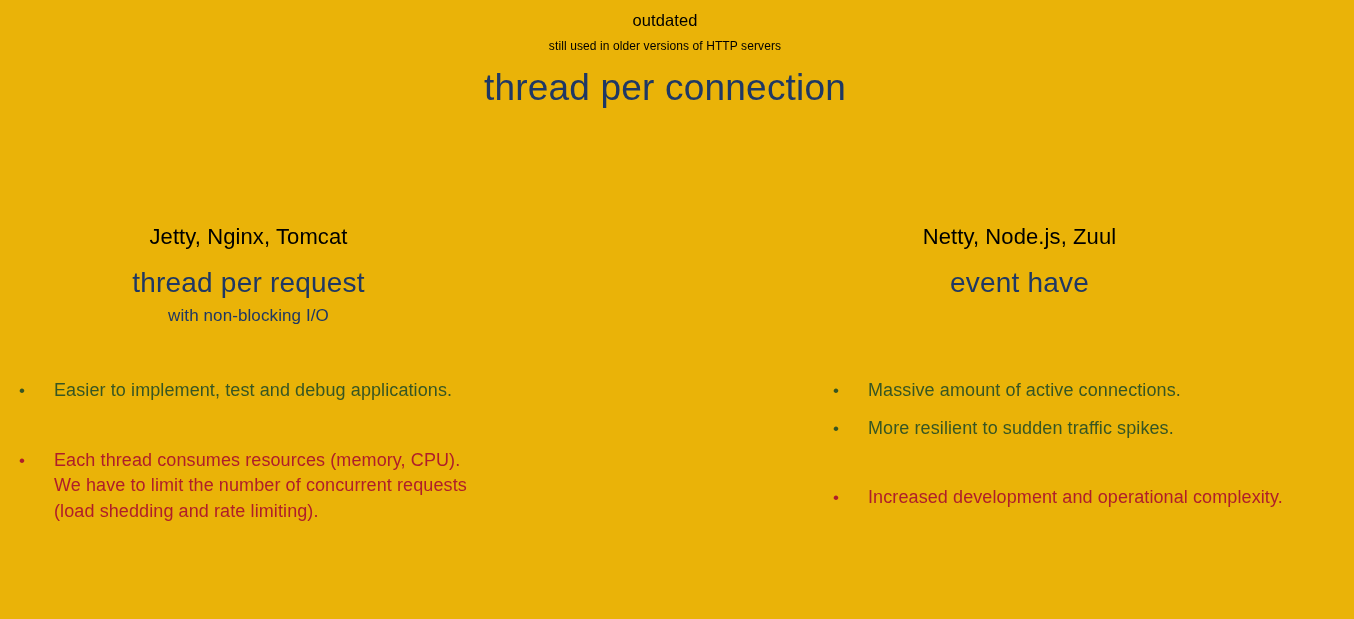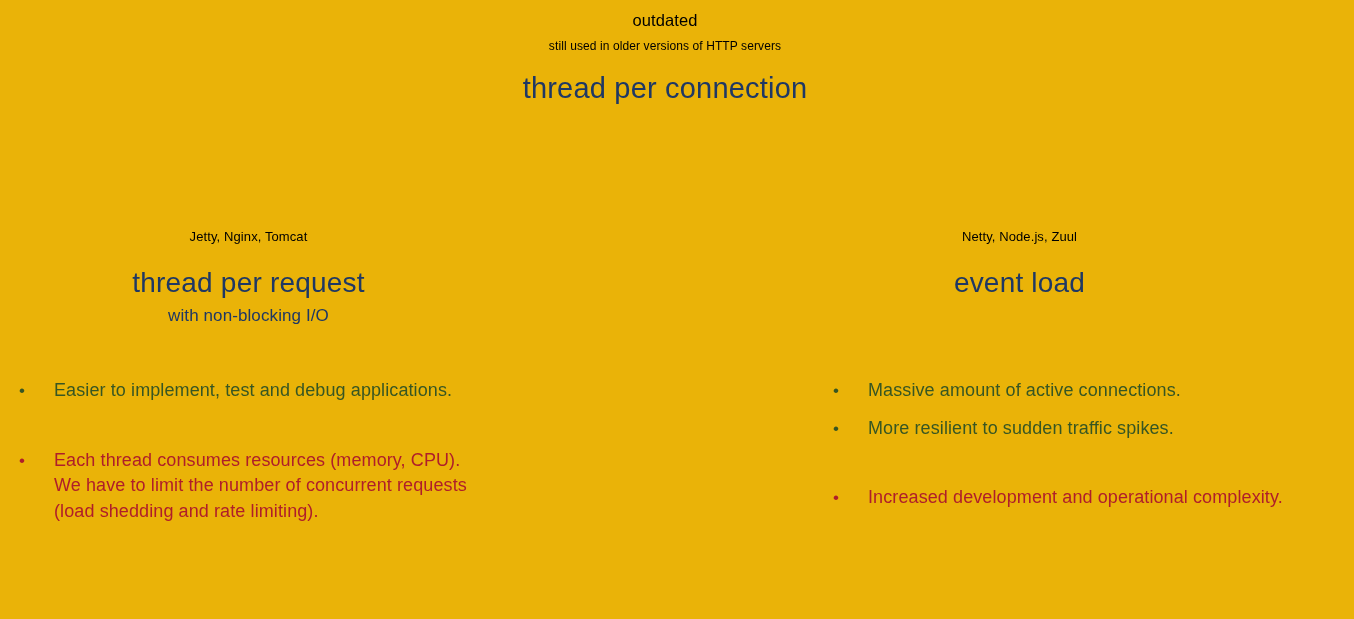--- a/index.html
+++ b/index.html
@@ -36,39 +36,39 @@
     letter-spacing: 0.1px;
   }
   .top-kicker-2 {
     font-size: 12px;
     line-height: 26px;
     color: #000000;
     letter-spacing: 0.1px;
   }
   .top-title {
     margin-top: 9px;
-    font-size: 29px;
+    font-size: 37px;
     line-height: 40px;
     color: #1f3864;
     letter-spacing: 0.2px;
   }
 
   
   .col {
     position: absolute;
     top: 225px;
   }
   .col-left  { left: 0px;   width: 497px; }
   .col-right { left: 772px; width: 495px; }
 
   .col-head {
     text-align: center;
   }
   .col-kicker {
-    font-size: 13px;
+    font-size: 22px;
     line-height: 24px;
     color: #000000;
     letter-spacing: 0.1px;
   }
   .col-title {
     margin-top: 15px;
     font-size: 28px;
     line-height: 38px;
     color: #1f3864;
     letter-spacing: 0.2px;
@@ -130,21 +130,21 @@
     <div class="col-head">
       <div class="col-kicker">Jetty, Nginx, Tomcat</div>
       <div class="col-title">thread per request</div>
       <div class="col-sub">with non-blocking I/O</div>
     </div>
   </div>
 
   <div class="col col-right">
     <div class="col-head">
       <div class="col-kicker">Netty, Node.js, Zuul</div>
-      <div class="col-title">event load</div>
+      <div class="col-title">event have</div>
       <div class="col-sub"></div>
     </div>
   </div>
 
   <div class="bullets bullets-left">
 
     <div class="bullet-row">
       <span class="bullet-marker pro">•</span>
       <span class="bullet-text pro">Easier to implement, test and debug applications.</span>
     </div>

